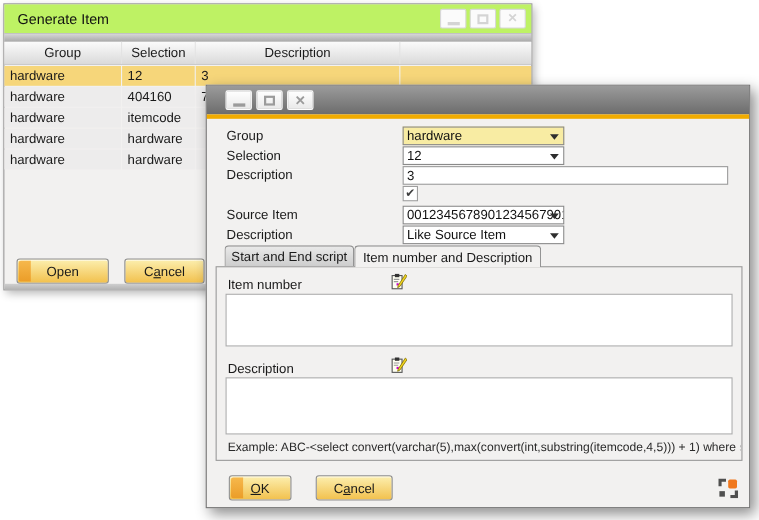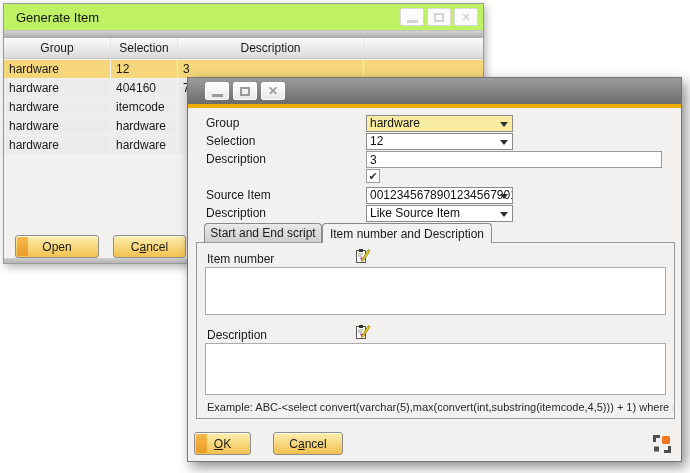--- a/index.html
+++ b/index.html
@@ -83,21 +83,21 @@
 
   .panel { position:absolute; left:8px; top:164px; width:479px; height:177px;
     border:1px solid #9A9A9A; background:#F2F1F0;padding-left:30px; }
   .plabel { position:absolute; left:10px; font-size:12px; color:#1a1a1a; }
   .edit-icon { position:absolute; left:157px; width:16px; height:16px; }
   .ptext { position:absolute; left:8px; width:461px; border:1px solid #ABABAB; background:#fff;
     resize:none; font-family:"Liberation Sans", sans-serif; font-size:12px; }
   .example { position:absolute; left:10px; top:158px; width:466px; font-size:11px;
     color:#2A2A2A; white-space:nowrap; overflow:hidden; }
 
-  .fw-buttons { position:absolute; left:6px; top:354px; display:flex; }
+  .fw-buttons { position:absolute; left:20px; top:354px; display:flex; }
   .grip { position:absolute; left:465px; top:357px; width:18px; height:18px; }
 </style>
 </head>
 <body>
 
 <div class="window" id="back-win">
   <div class="bw-titlebar">
     <div class="bw-title">Generate Item</div>
     <div class="wbtn-light">
         <div class="g-min-l"></div>

